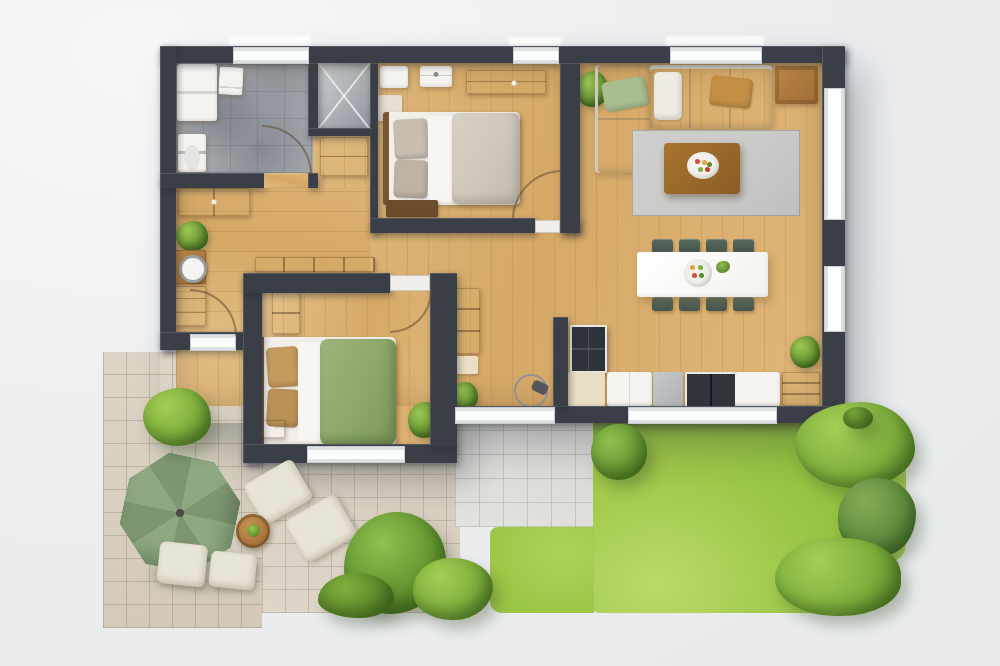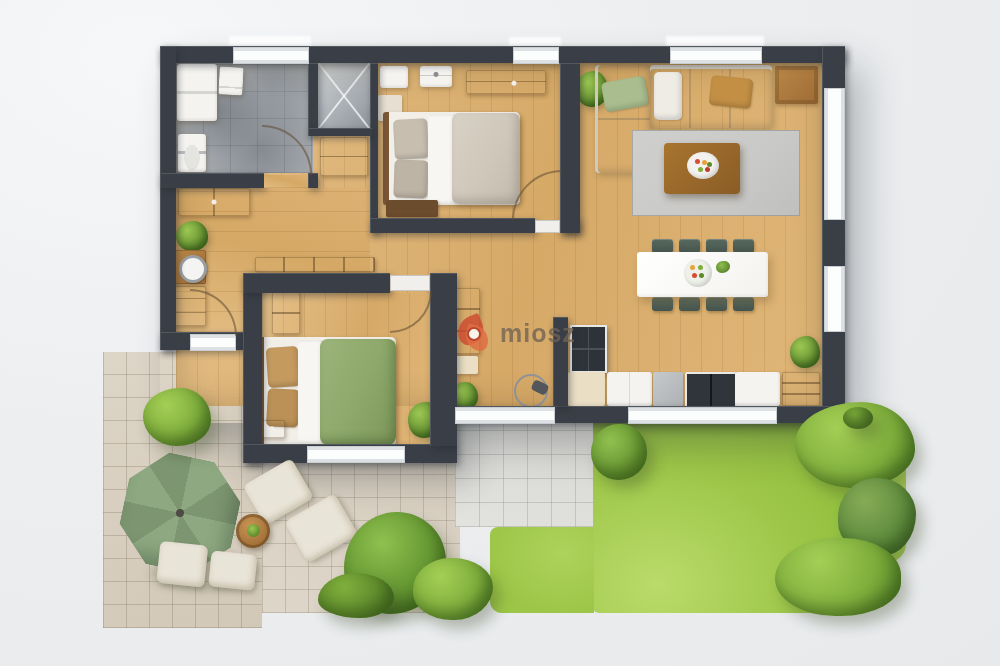--- a/index.html
+++ b/index.html
@@ -284,22 +284,14 @@
   <div class="bush" style="left:413px;top:558px;width:80px;height:62px;border-radius:48% 52% 50% 50%/52% 48% 55% 45%;"></div>
   <div class="bush" style="left:795px;top:402px;width:120px;height:86px;border-radius:55% 45% 52% 48%/48% 55% 45% 52%;"></div>
   <div class="bush" style="left:838px;top:478px;width:78px;height:78px;border-radius:50% 50% 45% 55%/52% 48% 55% 45%;
     background:radial-gradient(circle at 35% 30%, #86ab56, #5d8a3c 60%, #47702c 90%);"></div>
   <div class="bush" style="left:775px;top:538px;width:126px;height:78px;border-radius:52% 48% 50% 50%/55% 50% 45% 50%;"></div>
   <div class="bush" style="left:591px;top:424px;width:56px;height:56px;border-radius:50% 48% 52% 50%/52% 50% 48% 50%;
     background:radial-gradient(circle at 35% 30%, #8fc04f, #5e8c2a 75%);"></div>
   <div class="bush" style="left:843px;top:407px;width:30px;height:22px;border-radius:50%;
     background:radial-gradient(circle at 40% 35%, #7fae3c, #567f2a 85%);"></div>
 
-  <div class="abs" style="left:452px;top:315px;width:130px;height:40px;z-index:9;opacity:.92;">
-    <div class="abs" style="left:0;top:0;width:40px;height:38px;">
-      <div class="abs" style="left:5px;top:2px;width:27px;height:27px;background:var(--logored,#cc4a30);border-radius:78% 10% 72% 42%;transform:rotate(-22deg);opacity:.9;"></div>
-      <div class="abs" style="left:13px;top:11px;width:24px;height:24px;background:#e06a3f;border-radius:12% 75% 35% 75%;transform:rotate(16deg);opacity:.85;"></div>
-      <div class="abs" style="left:15px;top:12px;width:10px;height:10px;border-radius:50%;background:#fdfbf7;border:2px solid #b8402a;"></div>
-    </div>
-    <div class="abs logo-text" style="left:48px;top:4px;">miosz</div>
-  </div>
 
 </div>
 
 </body></html>

